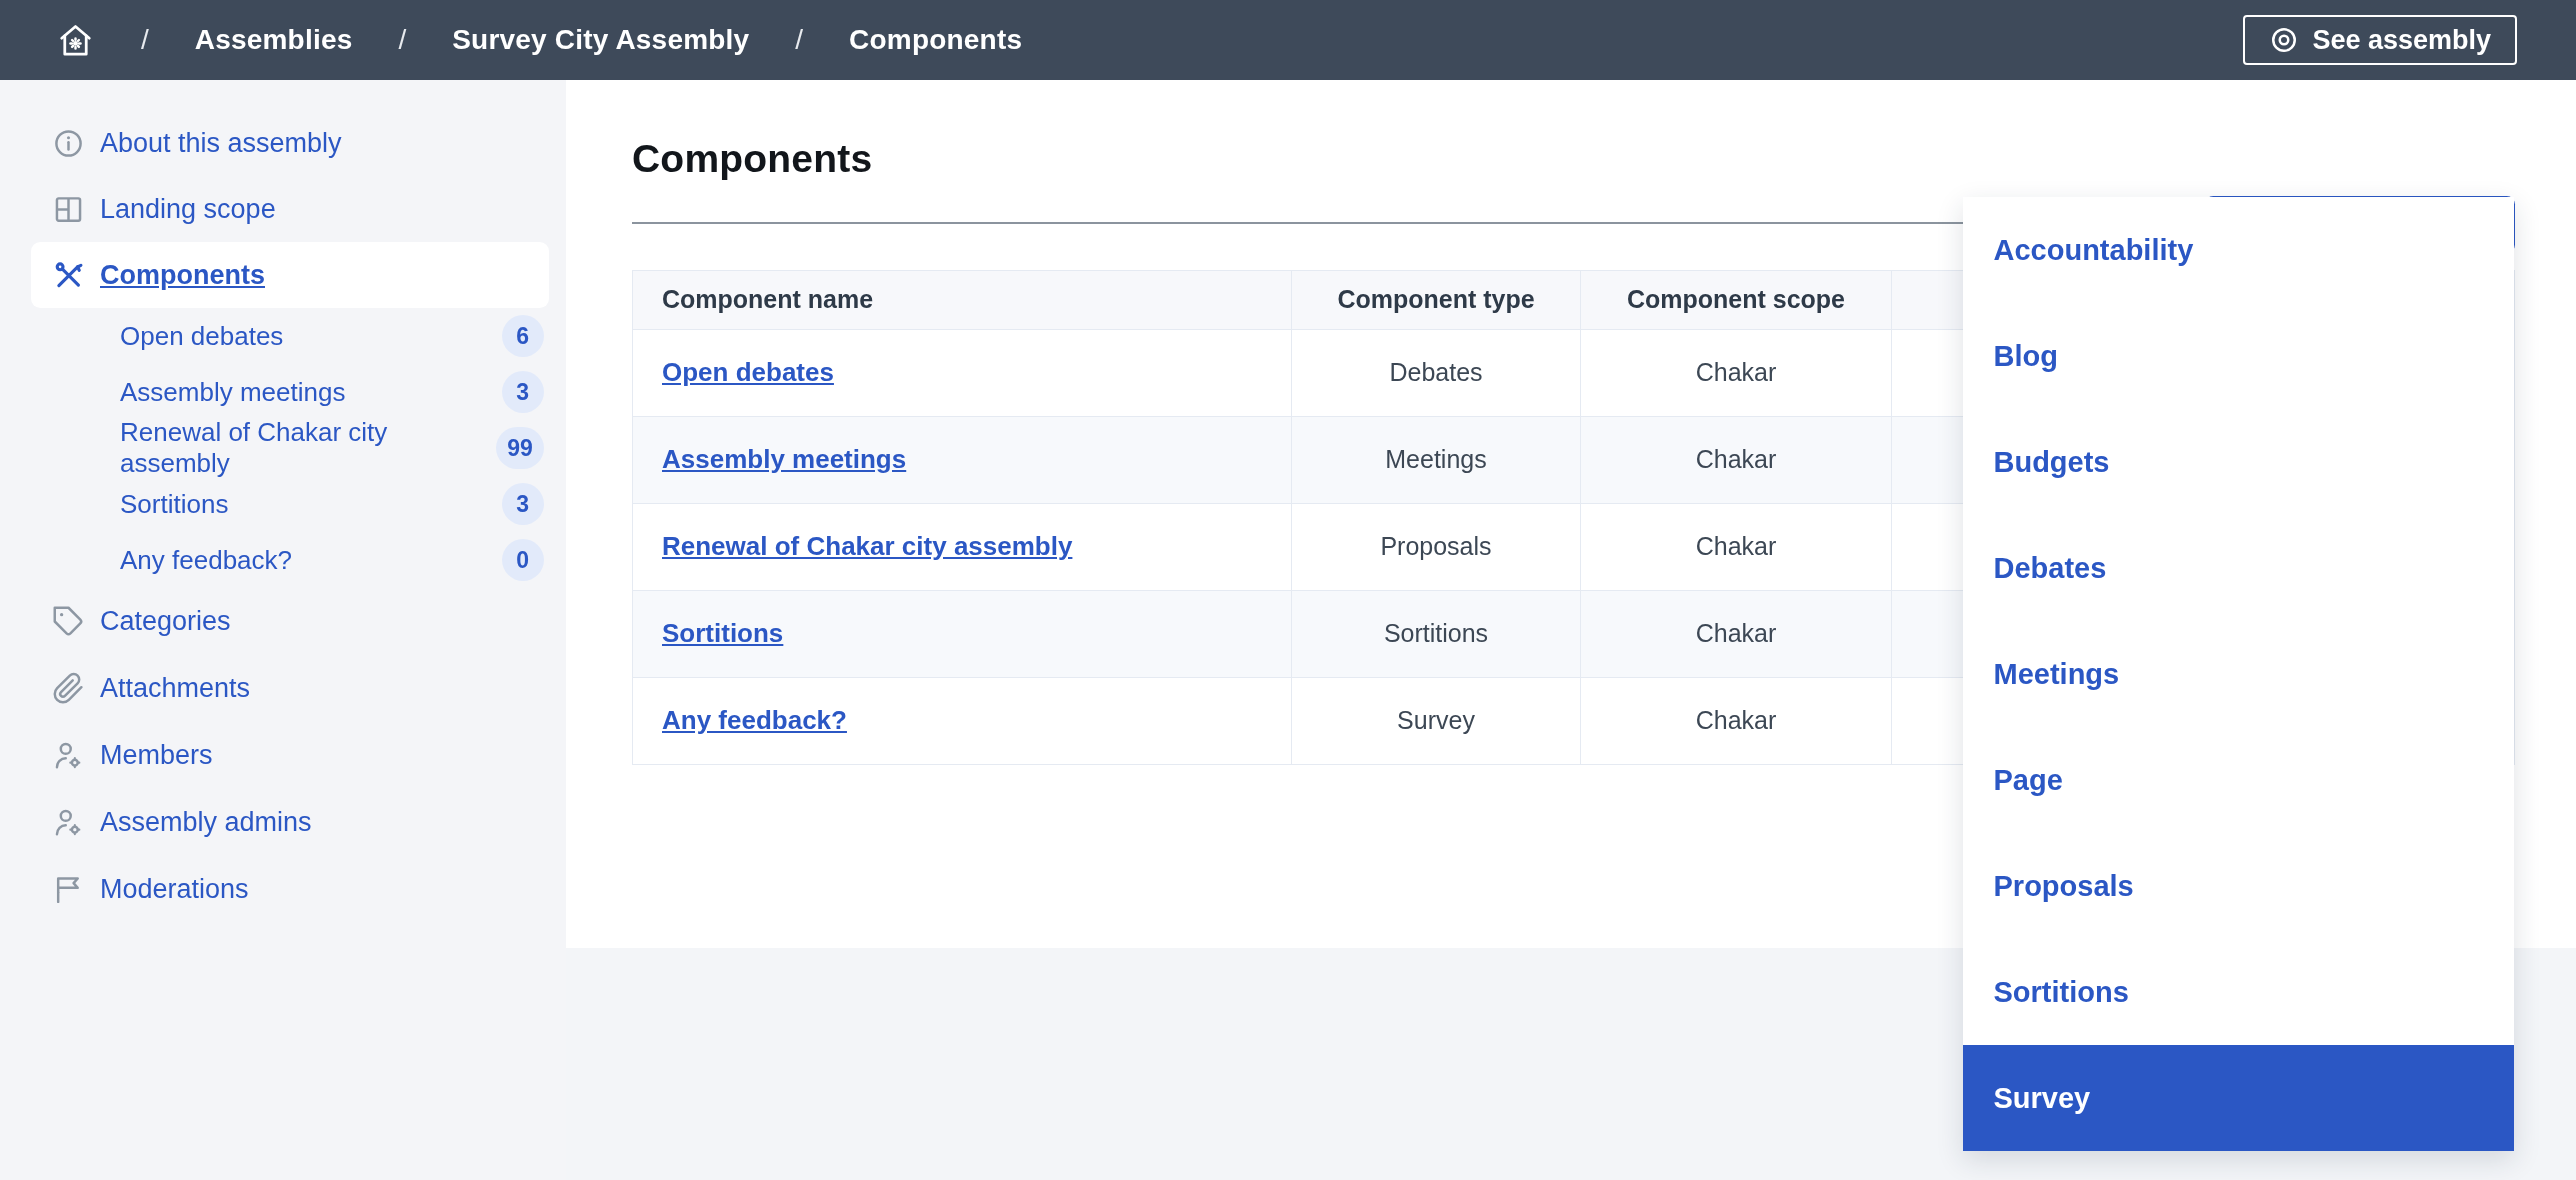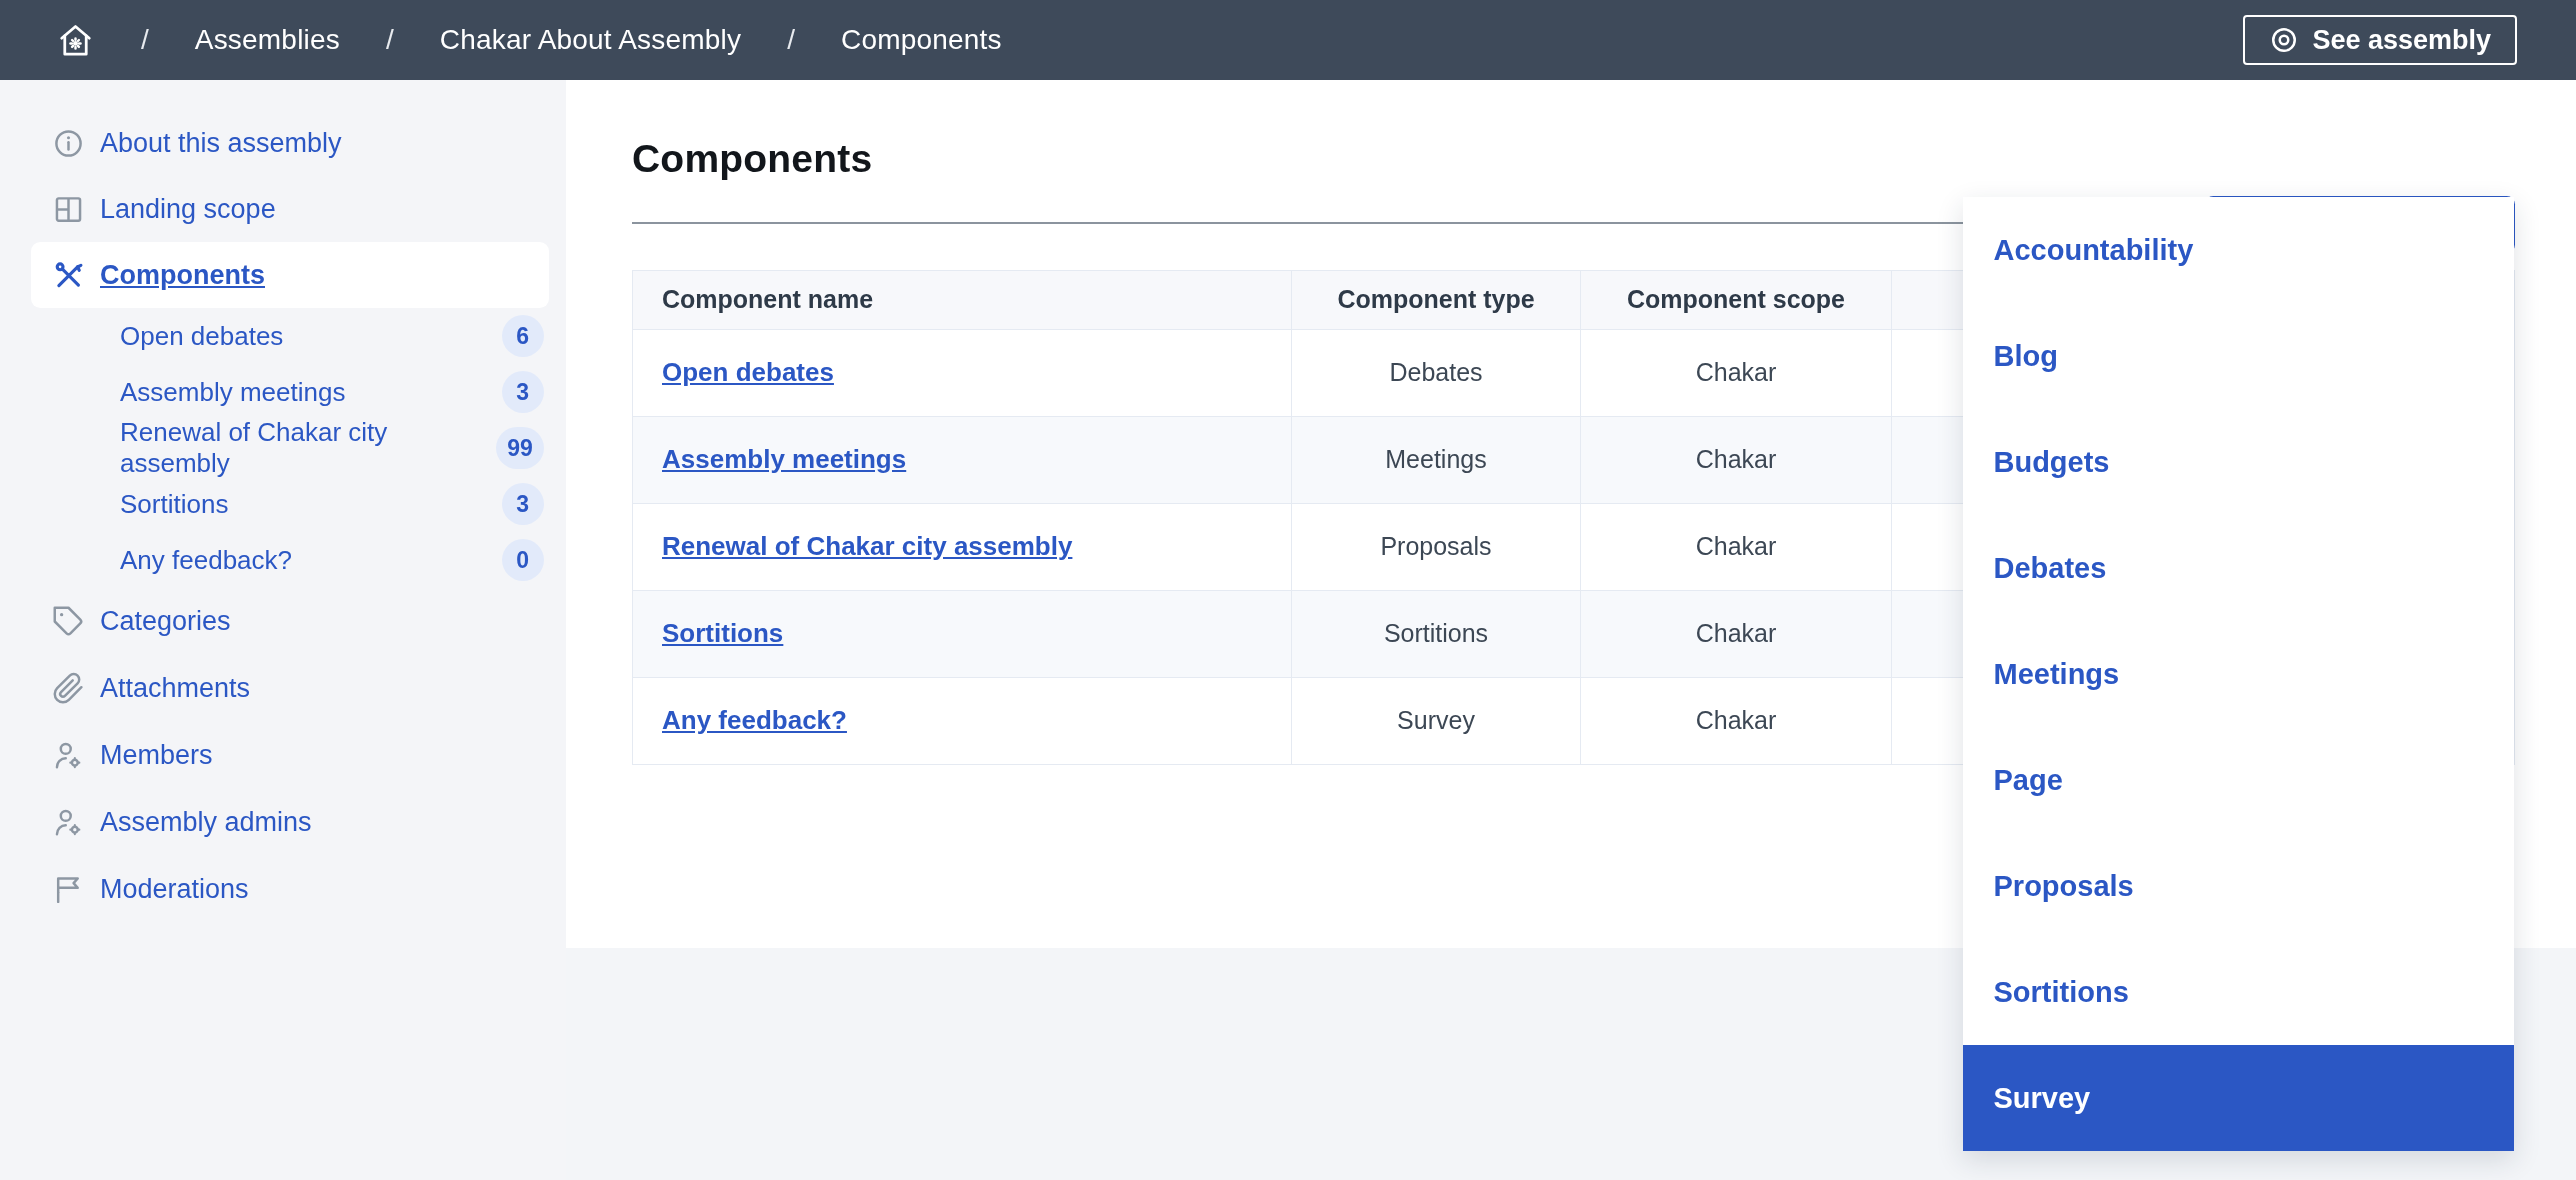--- a/index.html
+++ b/index.html
@@ -13,21 +13,21 @@
   }
   
   .topbar {
     position:absolute; left:0; top:0; width:2576px; height:80px;
     background:#3e4a5a; display:flex; align-items:center;
     padding:0 59px 0 56px; z-index:60;
   }
   .breadcrumb { display:flex; align-items:center; gap:46px; }
   .crumb-home { display:flex; align-items:center; cursor:pointer; }
   .crumb-sep { color:#e8ebef; font-size:28px; font-weight:400; }
-  .crumb { color:#ffffff; font-size:28px; font-weight:400; cursor:pointer; letter-spacing:0.2px; }
+  .crumb { color:#ffffff; font-size:28px; font-weight:700; cursor:pointer; letter-spacing:0.2px; }
   .see-assembly {
     margin-left:auto; display:flex; align-items:center; gap:13px;
     height:50px; padding:0 24px; background:transparent;
     border:2.3px solid #ffffff; border-radius:4px; cursor:pointer;
     color:#ffffff; font-size:27px; font-weight:700;
     font-family:"Liberation Sans", sans-serif;
   }
   
   .sidebar {
     position:absolute; left:0; top:80px; width:566px; bottom:0;
@@ -121,21 +121,21 @@
             <line x1="13.5" y1="15.3" x2="14.1" y2="15.9"></line>
             <line x1="14.1" y1="11.7" x2="13.5" y2="12.3"></line>
             <line x1="10.5" y1="15.3" x2="9.9" y2="15.9"></line>
           </g>
         </svg>
       </span>
     </span>
     <span class="crumb-sep">/</span>
     <span class="crumb">Assemblies</span>
     <span class="crumb-sep">/</span>
-    <span class="crumb">Chakar About Assembly</span>
+    <span class="crumb">Survey City Assembly</span>
     <span class="crumb-sep">/</span>
     <span class="crumb">Components</span>
   </nav>
   <button class="see-assembly">
     <span>
       <svg width="30" height="30" viewBox="0 0 24 24" fill="none" stroke="#ffffff" stroke-width="2">
         <circle cx="12" cy="12" r="8.6"></circle>
         <circle cx="12" cy="12" r="3.4"></circle>
       </svg>
     </span>

